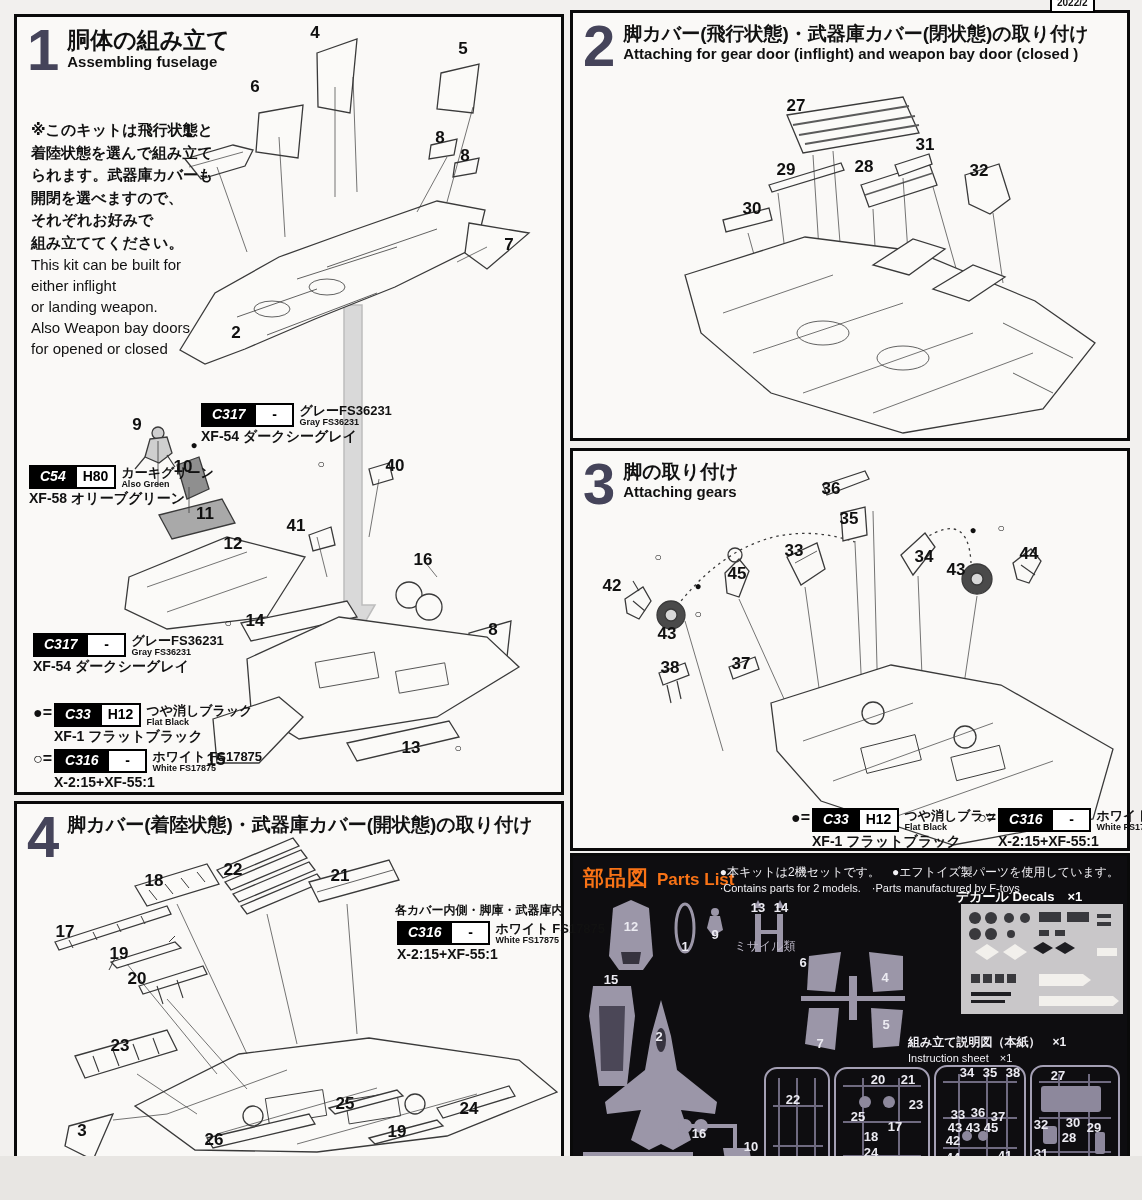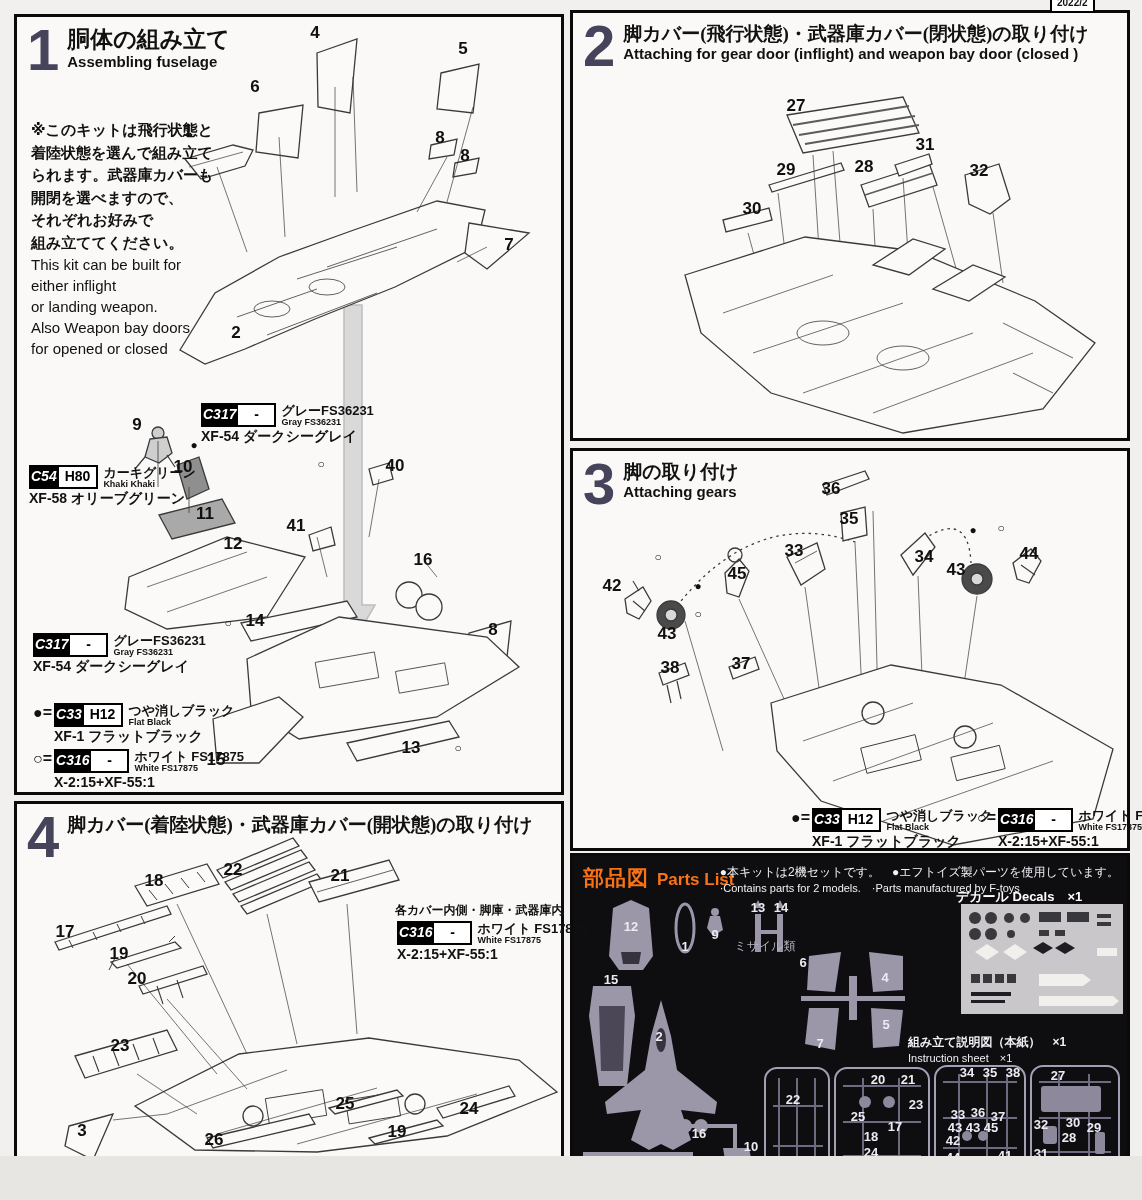--- a/index.html
+++ b/index.html
@@ -3,37 +3,37 @@
 <meta charset="utf-8">
 <style>
   html,body{margin:0;padding:0;background:#e8e6e3;}
   .page{position:relative;width:1142px;height:1156px;background:#f2f0ee;overflow:hidden;
         font-family:"Liberation Sans","DejaVu Sans",sans-serif;color:#111;}
   .panel{position:absolute;background:#faf9f7;border:3px solid #0a0a0a;box-sizing:border-box;}
   .panel svg{position:absolute;left:0;top:0;}
   .step-head{position:absolute;left:10px;top:6px;display:flex;align-items:flex-start;z-index:5;}
   .step-num{font-size:58px;font-weight:900;color:#45445A;line-height:0.92;margin-right:10px;letter-spacing:-2px;}
   .step-titles{padding-top:4px;}
-  .step-titles .ja{font-size:19px;font-weight:800;line-height:1.15;font-family:Liberation Serif, serif;}
+  .step-titles .ja{font-size:19px;font-weight:800;line-height:1.15;}
   .step-titles .en{font-size:15px;font-weight:700;line-height:1.2;}
   .panel-1 .step-titles .ja{font-size:23px;}
   .note-block{position:absolute;left:14px;top:102px;width:215px;z-index:4;}
   .note-block .ja{font-size:15px;font-weight:800;line-height:1.5;}
   .note-block .en{font-size:15px;font-weight:400;line-height:1.4;}
   .labels-layer{position:absolute;left:0;top:0;right:0;bottom:0;z-index:6;pointer-events:none;}
   .plabel{position:absolute;transform:translate(-50%,-50%);font-size:17px;font-weight:800;color:#101010;white-space:nowrap;}
   .plabel.sym{font-size:12px;}
   .parts-panel .plabel{color:#ecebf2;font-size:13px;font-weight:700;}
   
   .callout{position:absolute;z-index:7;}
   .co-header{font-size:12px;font-weight:800;margin-bottom:2px;white-space:nowrap;}
   .co-body{display:flex;align-items:flex-start;}
   .co-prefix{font-size:16px;font-weight:800;margin-right:2px;line-height:1.2;white-space:nowrap;}
   .co-row{display:flex;align-items:stretch;}
-  .co-code1{background:#000;color:#fff;font-weight:800;font-size:14px;padding:1px 0;border:2px solid #000;font-style:italic;}
+  .co-code1{background:#000;color:#fff;font-weight:800;font-size:14px;padding:1px 9px;border:2px solid #000;font-style:italic;}
   .co-code2{background:#fff;color:#000;font-weight:800;font-size:14px;padding:1px 6px;border:2px solid #000;border-left:none;min-width:24px;text-align:center;}
   .co-names{margin-left:5px;line-height:1.05;padding-top:1px;}
   .co-names .ja{display:block;font-size:13px;font-weight:800;white-space:nowrap;}
   .co-names .en{display:block;font-size:9px;font-weight:700;white-space:nowrap;}
   .co-mix{font-size:14px;font-weight:800;margin-top:1px;white-space:nowrap;}
   
   .parts-panel{background:#0e0d10;}
   .pl-head{position:absolute;left:10px;top:8px;color:#f97316;display:flex;align-items:baseline;z-index:5;}
   .pl-head .ja{font-size:21px;font-weight:800;letter-spacing:1px;}
   .pl-head .en{font-size:17px;font-weight:700;margin-left:8px;}
@@ -167,21 +167,21 @@
     <div class="callout" style="left:10px;top:446px;">
       <div class="co-header"></div>
       <div class="co-body">
         <span class="co-prefix"></span>
         <div class="co-main">
           <div class="co-row">
             <span class="co-code1">C54</span>
             <span class="co-code2">H80</span>
             <span class="co-names">
               <span class="ja">カーキグリーン</span>
-              <span class="en">Khaki Khaki</span>
+              <span class="en">Also Green</span>
             </span>
           </div>
           <div class="co-mix">XF-58 オリーブグリーン</div>
         </div>
       </div>
     </div>
     <div class="callout" style="left:14px;top:614px;">
       <div class="co-header"></div>
       <div class="co-body">
         <span class="co-prefix"></span>

